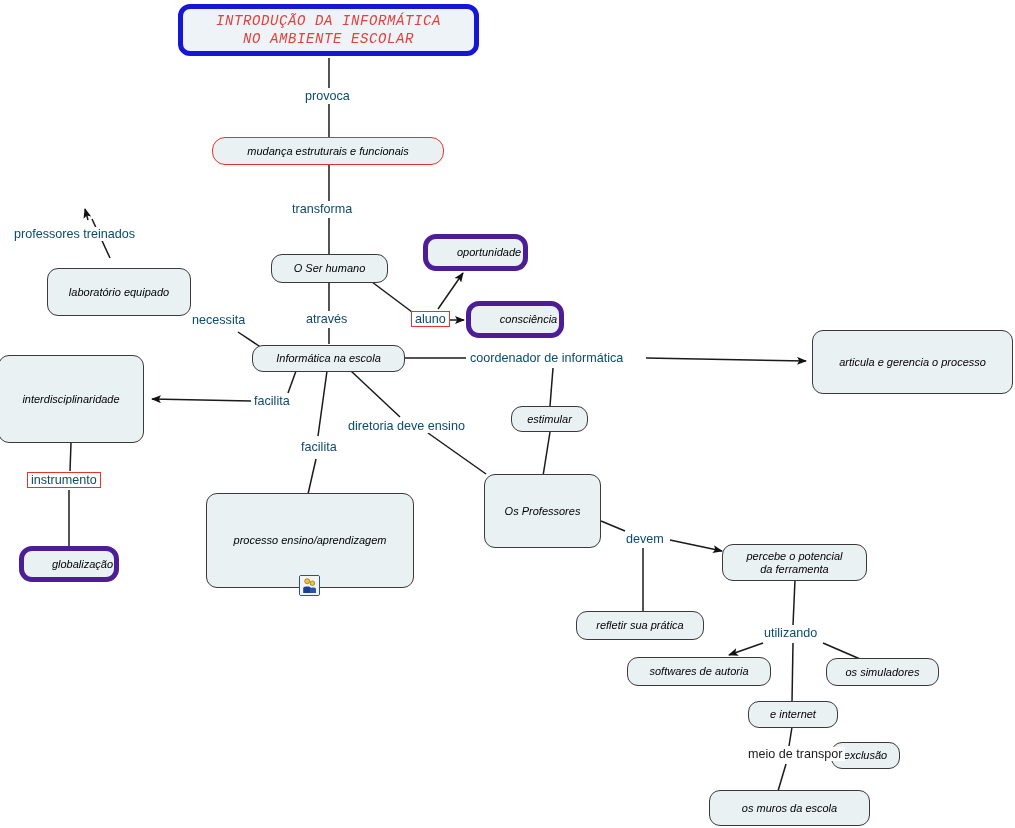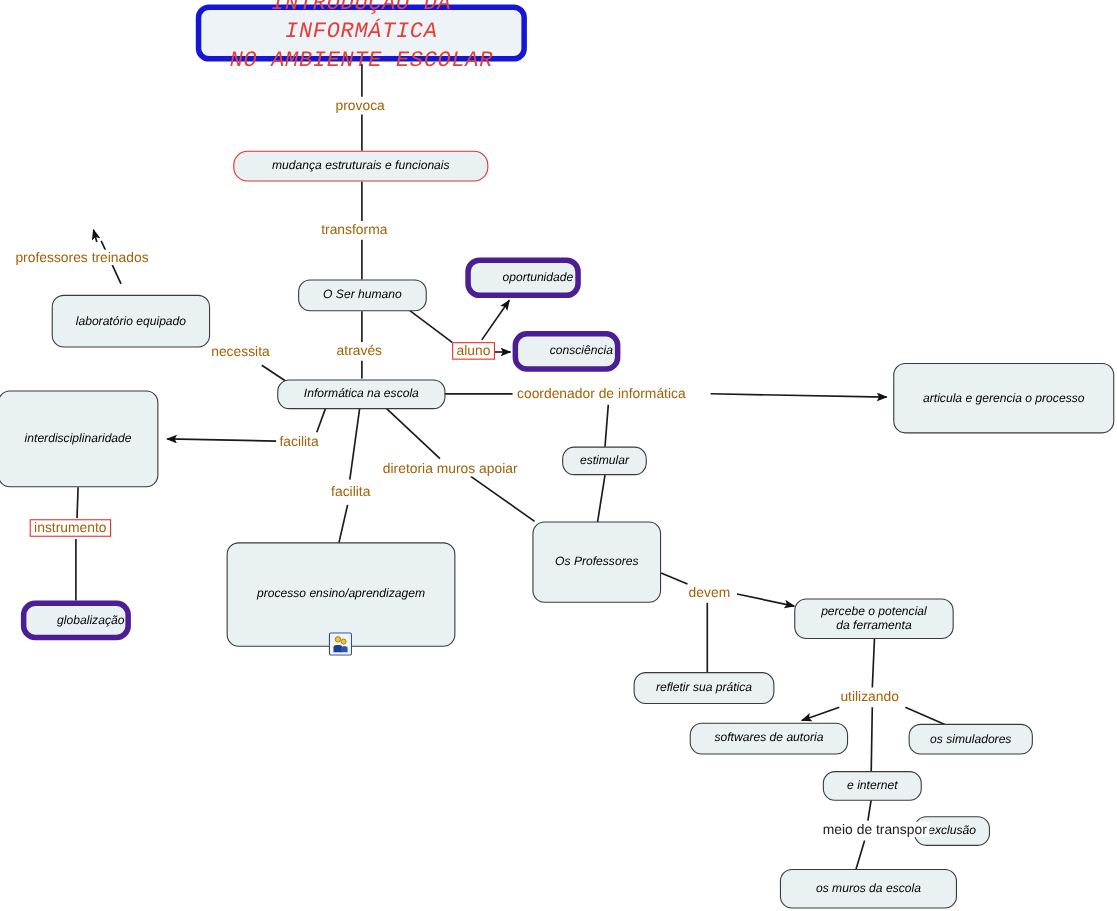--- a/index.html
+++ b/index.html
@@ -54,29 +54,29 @@
     border: 1.6px solid #e8312a;
     border-radius: 13px;
   }
   .node.title-node {
     border: 5px solid #1616d6;
     border-radius: 12px;
     background: #eef3f7;
     color: #e2403a;
     font-family: "Liberation Mono", "DejaVu Sans Mono", monospace;
     font-style: italic;
-    font-size: 20px;
+    font-size: 14px;
     letter-spacing: 0.6px;
     line-height: 1.3;
   }
 
   
   .link-label {
     position: absolute;
-    color: #a16207;
+    color: #0c4a6e;
     font-size: 12.6px;
     font-style: normal;
     white-space: nowrap;
     background: #ffffff;
     padding: 0 2px;
     z-index: 4;
   }
   .link-label.boxed {
     border: 1.4px solid #e8332b;
     background: #ffffff;
@@ -227,21 +227,21 @@
   <div class="link-label" style="left:304px; top:312px;">através</div>
 
   <div class="link-label boxed" style="left:411px; top:311px;">aluno</div>
 
   <div class="link-label" style="left:468px; top:351px;">coordenador de informática</div>
 
   <div class="link-label" style="left:252px; top:394px;">facilita</div>
 
   <div class="link-label" style="left:299px; top:440px;">facilita</div>
 
-  <div class="link-label" style="left:346px; top:419px;">diretoria muros apoiar</div>
+  <div class="link-label" style="left:346px; top:419px;">diretoria deve ensino</div>
 
   <div class="link-label boxed" style="left:27px; top:472px;">instrumento</div>
 
   <div class="link-label" style="left:624px; top:532px;">devem</div>
 
   <div class="link-label" style="left:762px; top:626px;">utilizando</div>
 
   <div class="link-label dark" style="left:746px; top:747px;">meio de transpor</div>
 
   <div class="group-icon" style="left:299px; top:575px;">

